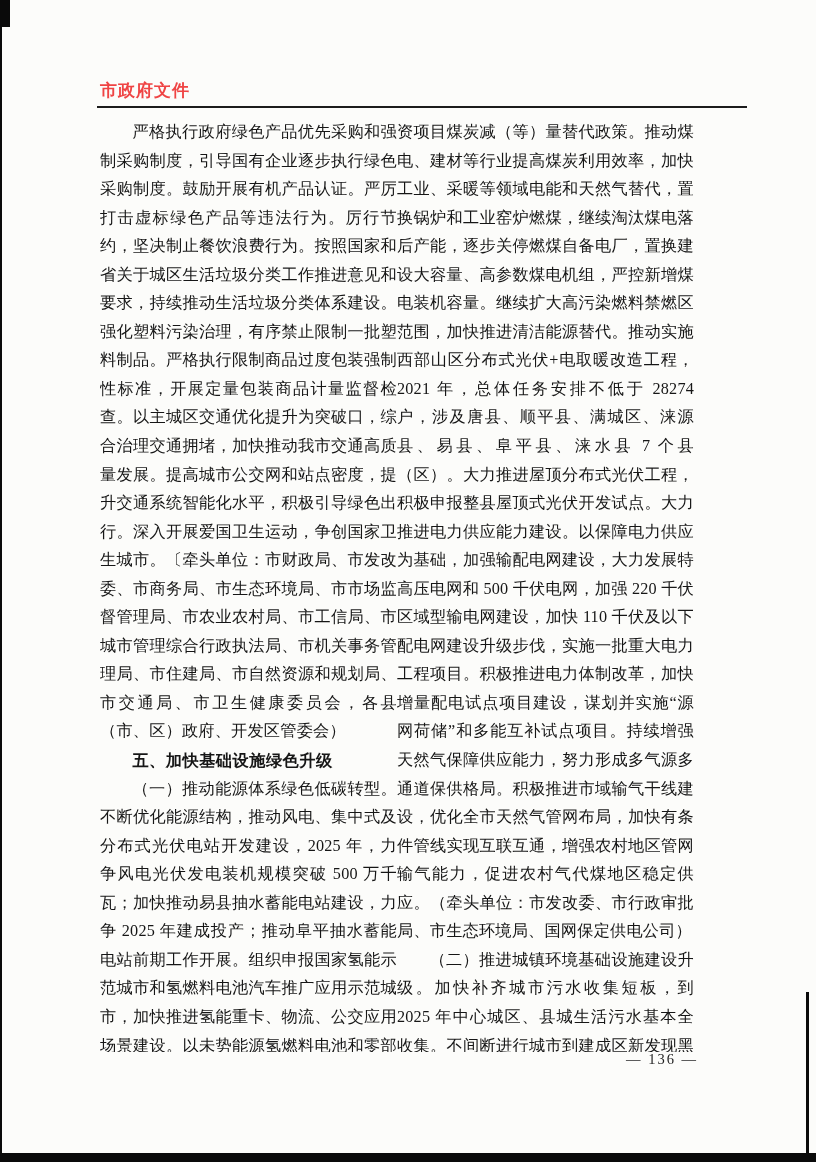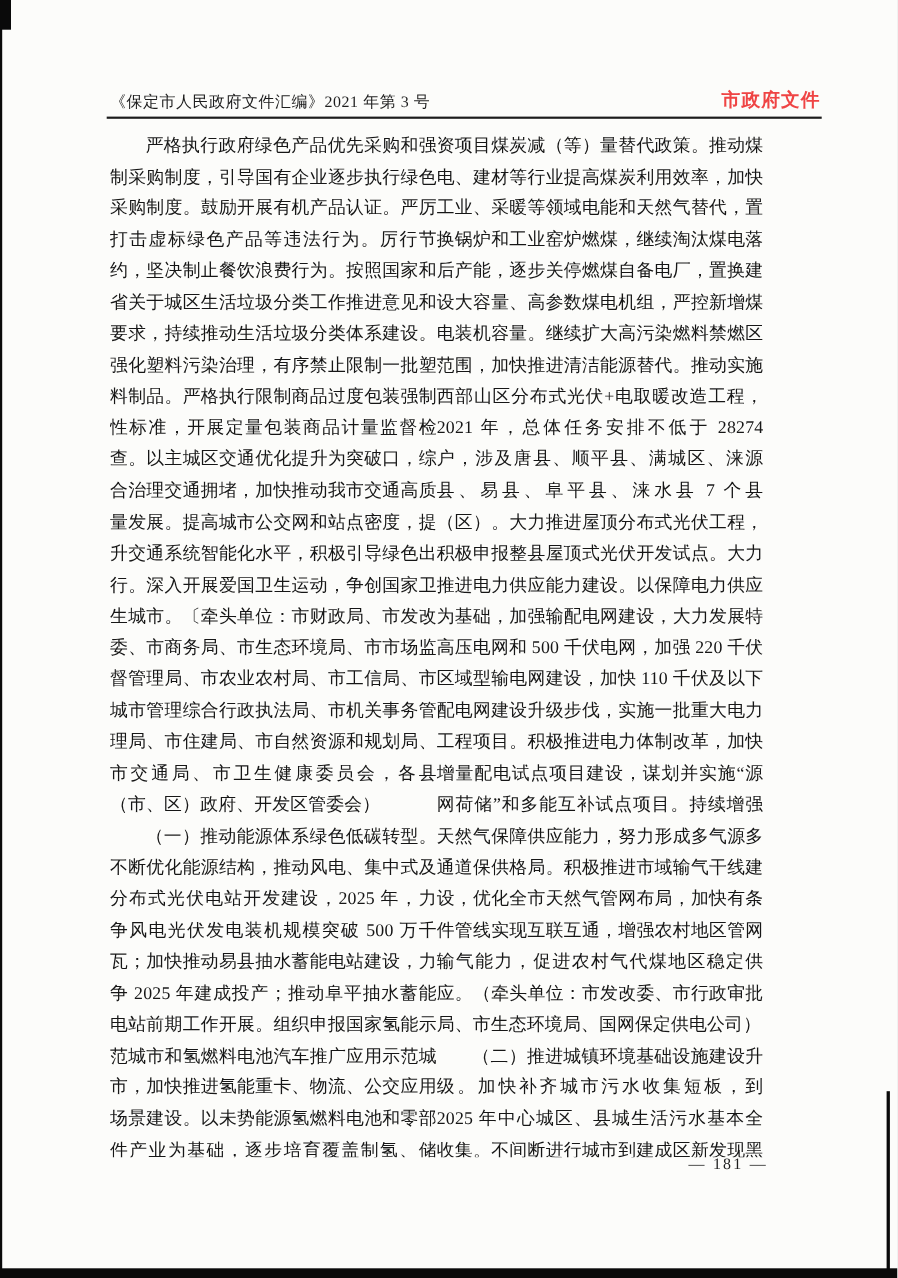--- a/index.html
+++ b/index.html
@@ -89,31 +89,31 @@
 <body>
 
 <div class="page">
 
   <div class="edge-left"></div>
   <div class="corner-tl"></div>
   <div class="edge-bottom"></div>
   <div class="edge-right"></div>
 
   <div class="header-row">
-    <span class="header-left">《保定市人民政府文件汇编》2021 年第 3 号</span>
     <span class="header-right">市政府文件</span>
   </div>
   <div class="header-rule"></div>
 
   <div class="columns">
     <section class="col">
       <p class="para indent">严格执行政府绿色产品优先采购和强制采购制度，引导国有企业逐步执行绿色采购制度。鼓励开展有机产品认证。严厉打击虚标绿色产品等违法行为。厉行节约，坚决制止餐饮浪费行为。按照国家和省关于城区生活垃圾分类工作推进意见和要求，持续推动生活垃圾分类体系建设。强化塑料污染治理，有序禁止限制一批塑料制品。严格执行限制商品过度包装强制性标准，开展定量包装商品计量监督检查。以主城区交通优化提升为突破口，综合治理交通拥堵，加快推动我市交通高质量发展。提高城市公交网和站点密度，提升交通系统智能化水平，积极引导绿色出行。深入开展爱国卫生运动，争创国家卫生城市。〔牵头单位：市财政局、市发改委、市商务局、市生态环境局、市市场监督管理局、市农业农村局、市工信局、市城市管理综合行政执法局、市机关事务管理局、市住建局、市自然资源和规划局、市交通局、市卫生健康委员会，各县（市、区）政府、开发区管委会）</p>
+      <p class="para indent heading">五、加快基础设施绿色升级</p>
       <p class="para indent"><span class="kaiti">（一）推动能源体系绿色低碳转型。</span><span>不断优化能源结构，推动风电、集中式及分布式光伏电站开发建设，2025 年，力争风电光伏发电装机规模突破 500 万千瓦；加快推动易县抽水蓄能电站建设，力争 2025 年建成投产；推动阜平抽水蓄能电站前期工作开展。组织申报国家氢能示范城市和氢燃料电池汽车推广应用示范城市，加快推进氢能重卡、物流、公交应用场景建设。以未势能源氢燃料电池和零部件产业为基础，逐步培育覆盖制氢、储氢、运氢、加氢、燃料电池、整车及其他应用的完整产业链条。严格控制煤炭消费总量，严格执行用煤投</span></p>
     </section>
     <section class="col">
       <p class="para">资项目煤炭减（等）量替代政策。推动煤电、建材等行业提高煤炭利用效率，加快工业、采暖等领域电能和天然气替代，置换锅炉和工业窑炉燃煤，继续淘汰煤电落后产能，逐步关停燃煤自备电厂，置换建设大容量、高参数煤电机组，严控新增煤电装机容量。继续扩大高污染燃料禁燃区范围，加快推进清洁能源替代。推动实施西部山区分布式光伏+电取暖改造工程，2021 年，总体任务安排不低于 28274 户，涉及唐县、顺平县、满城区、涞源县、易县、阜平县、涞水县 7 个县（区）。大力推进屋顶分布式光伏工程，积极申报整县屋顶式光伏开发试点。大力推进电力供应能力建设。以保障电力供应为基础，加强输配电网建设，大力发展特高压电网和 500 千伏电网，加强 220 千伏区域型输电网建设，加快 110 千伏及以下配电网建设升级步伐，实施一批重大电力工程项目。积极推进电力体制改革，加快增量配电试点项目建设，谋划并实施“源网荷储”和多能互补试点项目。持续增强天然气保障供应能力，努力形成多气源多通道保供格局。积极推进市域输气干线建设，优化全市天然气管网布局，加快有条件管线实现互联互通，增强农村地区管网输气能力，促进农村气代煤地区稳定供应。（牵头单位：市发改委、市行政审批局、市生态环境局、国网保定供电公司）</p>
       <p class="para indent"><span class="kaiti">（二）推进城镇环境基础设施建设升级。</span><span>加快补齐城市污水收集短板，到 2025 年中心城区、县城生活污水基本全收集。不间断进行城市到建成区新发现黑臭水体的排查工作，巩固已完成整治任务的河道成果。加快垃圾焚烧发电设施建设，到 2025 年全市生活垃圾焚烧处理全覆盖，“原生垃圾”零填埋。推动危险废物集</span></p>
     </section>
   </div>
 
-  <span class="footer-page">— 181 —</span>
+  <span class="footer-page">— 136 —</span>
 
 </div>
 
 </body></html>

